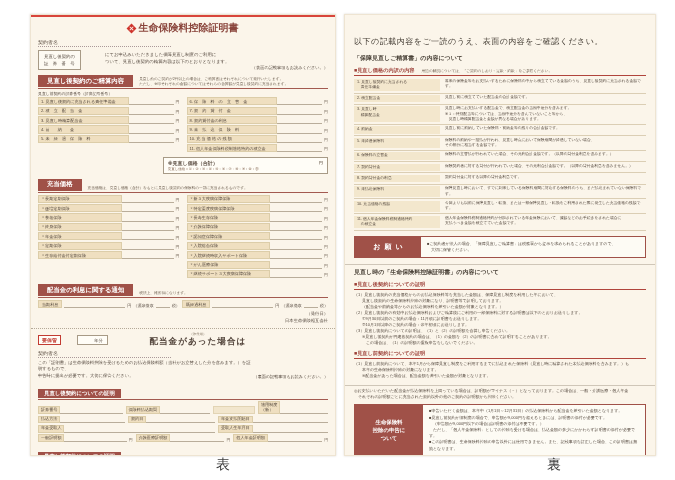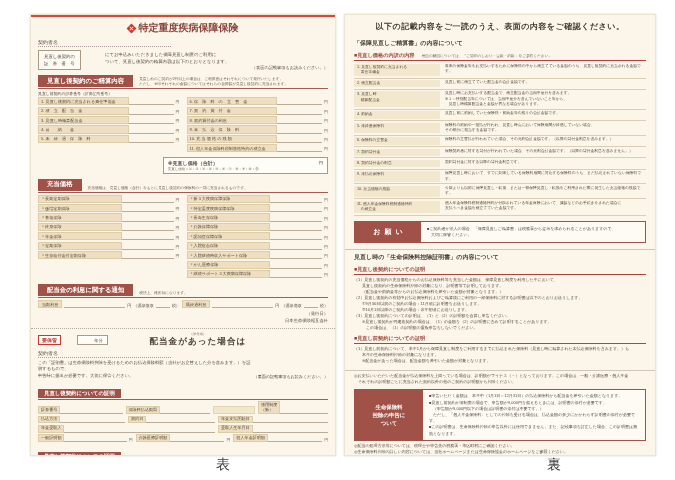--- a/index.html
+++ b/index.html
@@ -51,21 +51,21 @@
   .cert-desc-note{text-align:right;font-size:4.1px;}
   .cbar{background:#a05148;color:#fff;font-weight:bold;font-size:5.4px;padding:1px 6px;margin-top:3px;display:inline-block;}
   .cbar-wrap{border-bottom:1px solid #a35a50;margin-top:2px;}
   .c-row{display:flex;gap:3px;font-size:4.1px;margin-top:1.5px;align-items:flex-end;}
   .c-cell{display:flex;flex:1;align-items:flex-end;min-width:0;}
   .c-label{background:#efdfc0;border:0.5px solid #dccda9;padding:0.5px 2px;white-space:pre-line;line-height:1.2;}
   .c-val{flex:1;border-bottom:0.5px solid #b9ad9a;min-height:4px;}
   .c-shade{flex:0 0 40px;background:#f2e6cd;min-height:6px;border:0.5px solid #e2d4b4;}
 
   
-  .b-title{text-align:center;font-size:8px;font-weight:bold;color:#413a31;margin-top:4px;letter-spacing:0.5px;}
+  .b-title{font-size:8px;font-weight:normal;color:#413a31;margin-top:19px;letter-spacing:0.5px;}
   .b-sub{font-size:6px;font-weight:bold;color:#4a4238;margin-top:7px;}
   .b-heading-row{display:flex;align-items:baseline;border-bottom:1px solid #b0443c;margin-top:4px;padding-bottom:1px;}
   .b-heading{color:#9c3f37;font-weight:bold;font-size:5.2px;white-space:nowrap;}
   .b-heading-note{font-size:3.7px;margin-left:7px;color:#6b5d4e;}
   .bd-table{margin-top:1px;}
   .bd-row{display:flex;border-bottom:0.5px solid #dbceb4;padding:1.5px 0;font-size:3.8px;line-height:1.4;}
   .bd-label{flex:0 0 86px;background:#f3e7cd;padding:1px 3px;margin-right:5px;white-space:pre-line;box-sizing:border-box;}
   .bd-desc{flex:1;white-space:pre-line;}
   .request-box{display:flex;border:1px solid #a05148;background:#fdfbf4;margin-top:5px;}
   .request-label{background:#a05148;color:#fff;font-weight:bold;font-size:7px;letter-spacing:4px;display:flex;align-items:center;justify-content:center;flex:0 0 62px;padding:5px 0 5px 4px;}
@@ -79,21 +79,21 @@
 </head>
 <body>
 
 <div class="canvas">
 
   <div class="page front">
     <div class="redline"></div>
 
     <div class="f-title">
       <span class="logo"></span>
-      <span>特定重度疾病保障保険</span>
+      <span>生命保険料控除証明書</span>
     </div>
 
     <div class="holder">契約者名</div>
 
     <div class="intro-row">
       <div class="policy-box">見直し後契約の
 証　券　番　号</div>
       <div style="flex:1;margin-left:12px;">
         <div class="intro-text">にてお申込みいただきました保障見直し制度のご利用に
 ついて、見直し後契約の精算内容は以下のとおりとなります。</div>

